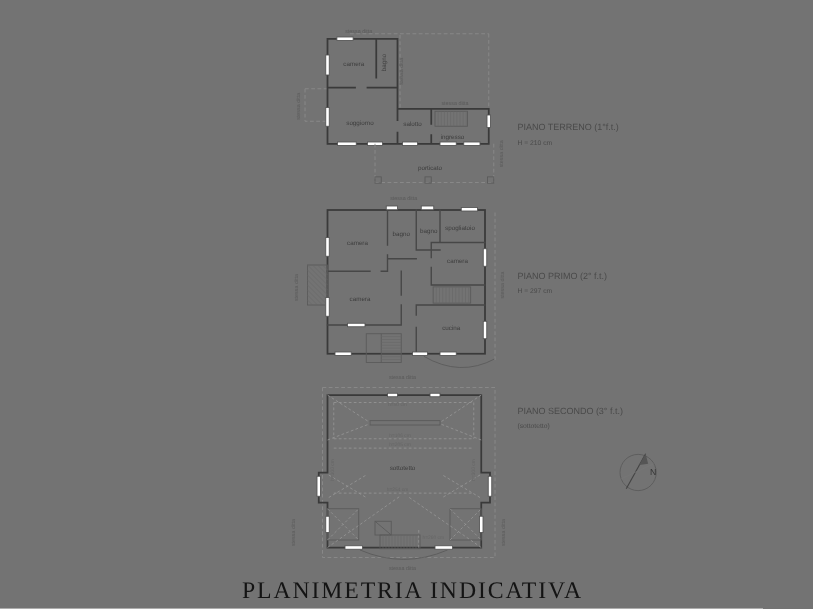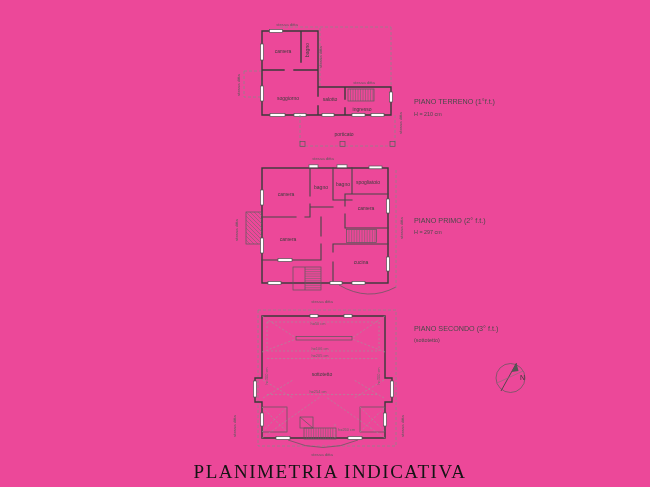--- a/index.html
+++ b/index.html
@@ -1,16 +1,16 @@
 <!DOCTYPE html>
 <html><head>
 <meta charset="utf-8">
 <style>
   html,body{margin:0;padding:0;background:#ffffff;}
-  #page{position:relative;width:650px;height:487px;background:#ec4899;overflow:hidden;
+  #page{position:relative;width:650px;height:487px;background:#737373;overflow:hidden;
         font-family:"Liberation Sans",sans-serif;}
   svg{position:absolute;left:0;top:0;}
   .wall{stroke:#3a3a3a;stroke-width:1.4;fill:none;stroke-linecap:square;}
   .wall2{stroke:#474747;stroke-width:1.1;fill:none;stroke-linecap:square;}
   .thin{stroke:#5a5a5a;stroke-width:.7;fill:none;}
   .dash{stroke:#8a8a8a;stroke-width:.75;fill:none;stroke-dasharray:3 2;}
   .ddim{stroke:#9a9a9a;stroke-width:.6;fill:none;stroke-dasharray:2.2 1.8;}
   .win{fill:#ffffff;stroke:#555;stroke-width:.7;}
   .hatch{stroke:#666;stroke-width:.5;fill:none;}
   .lbl{font-size:5px;fill:#3d3d3d;}

